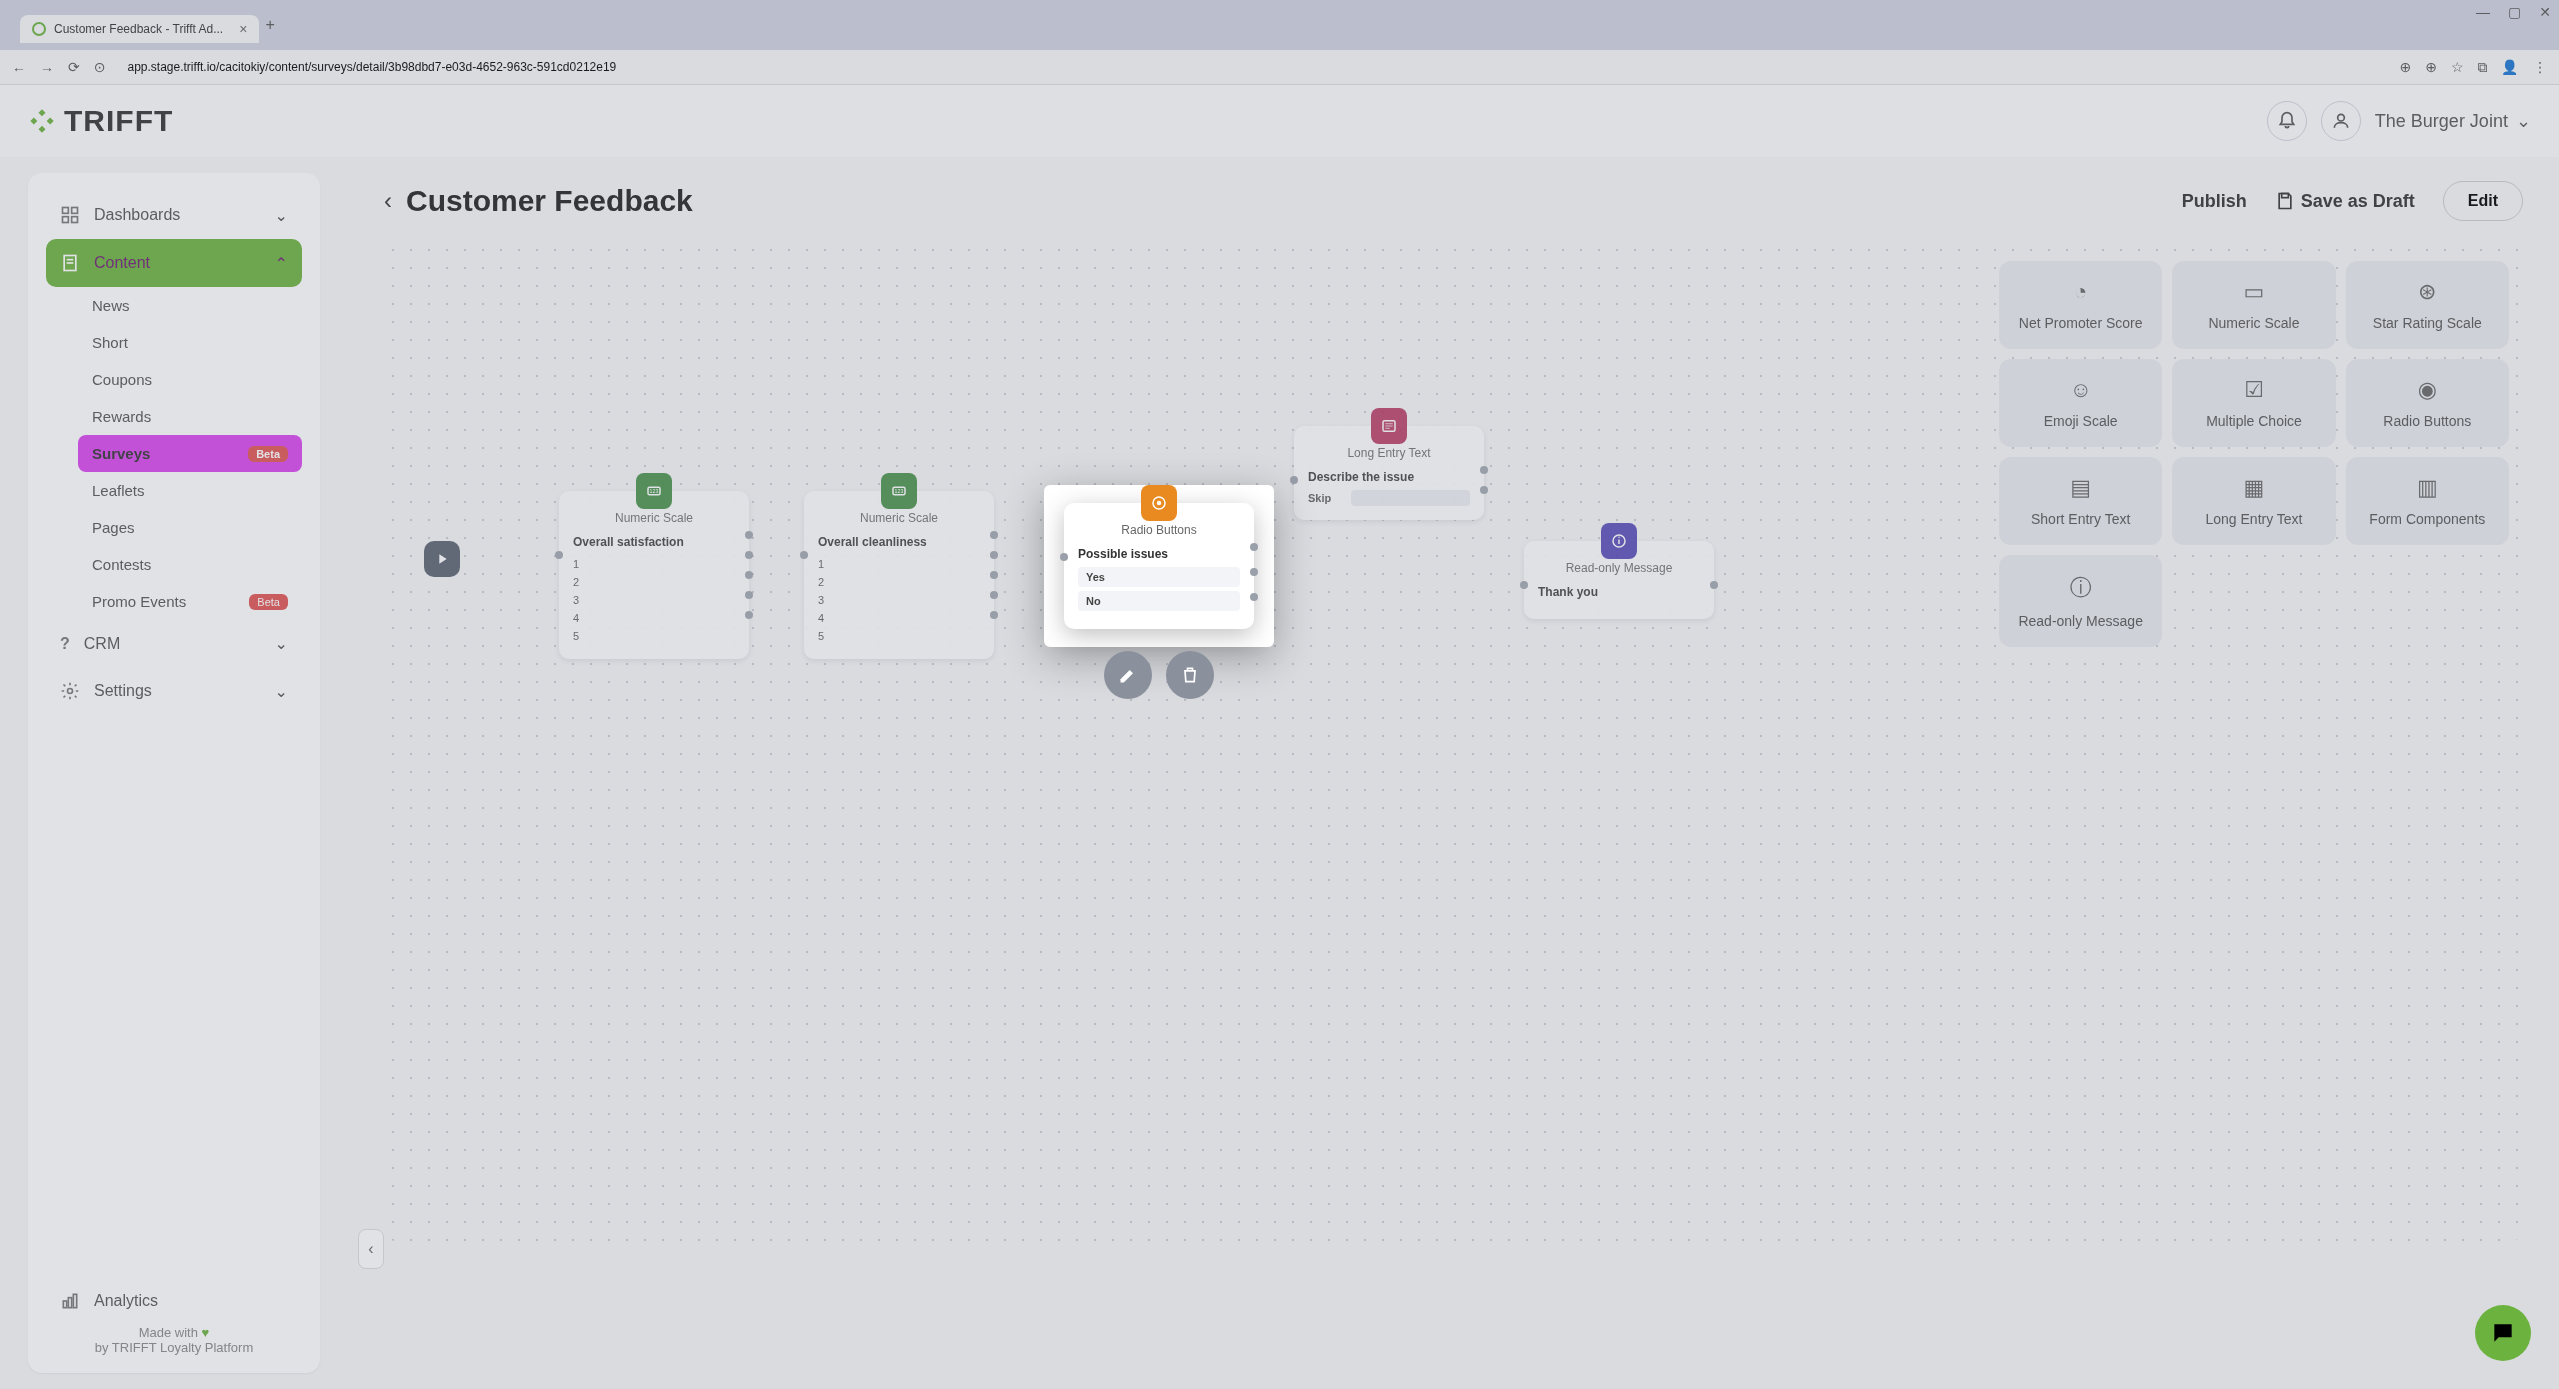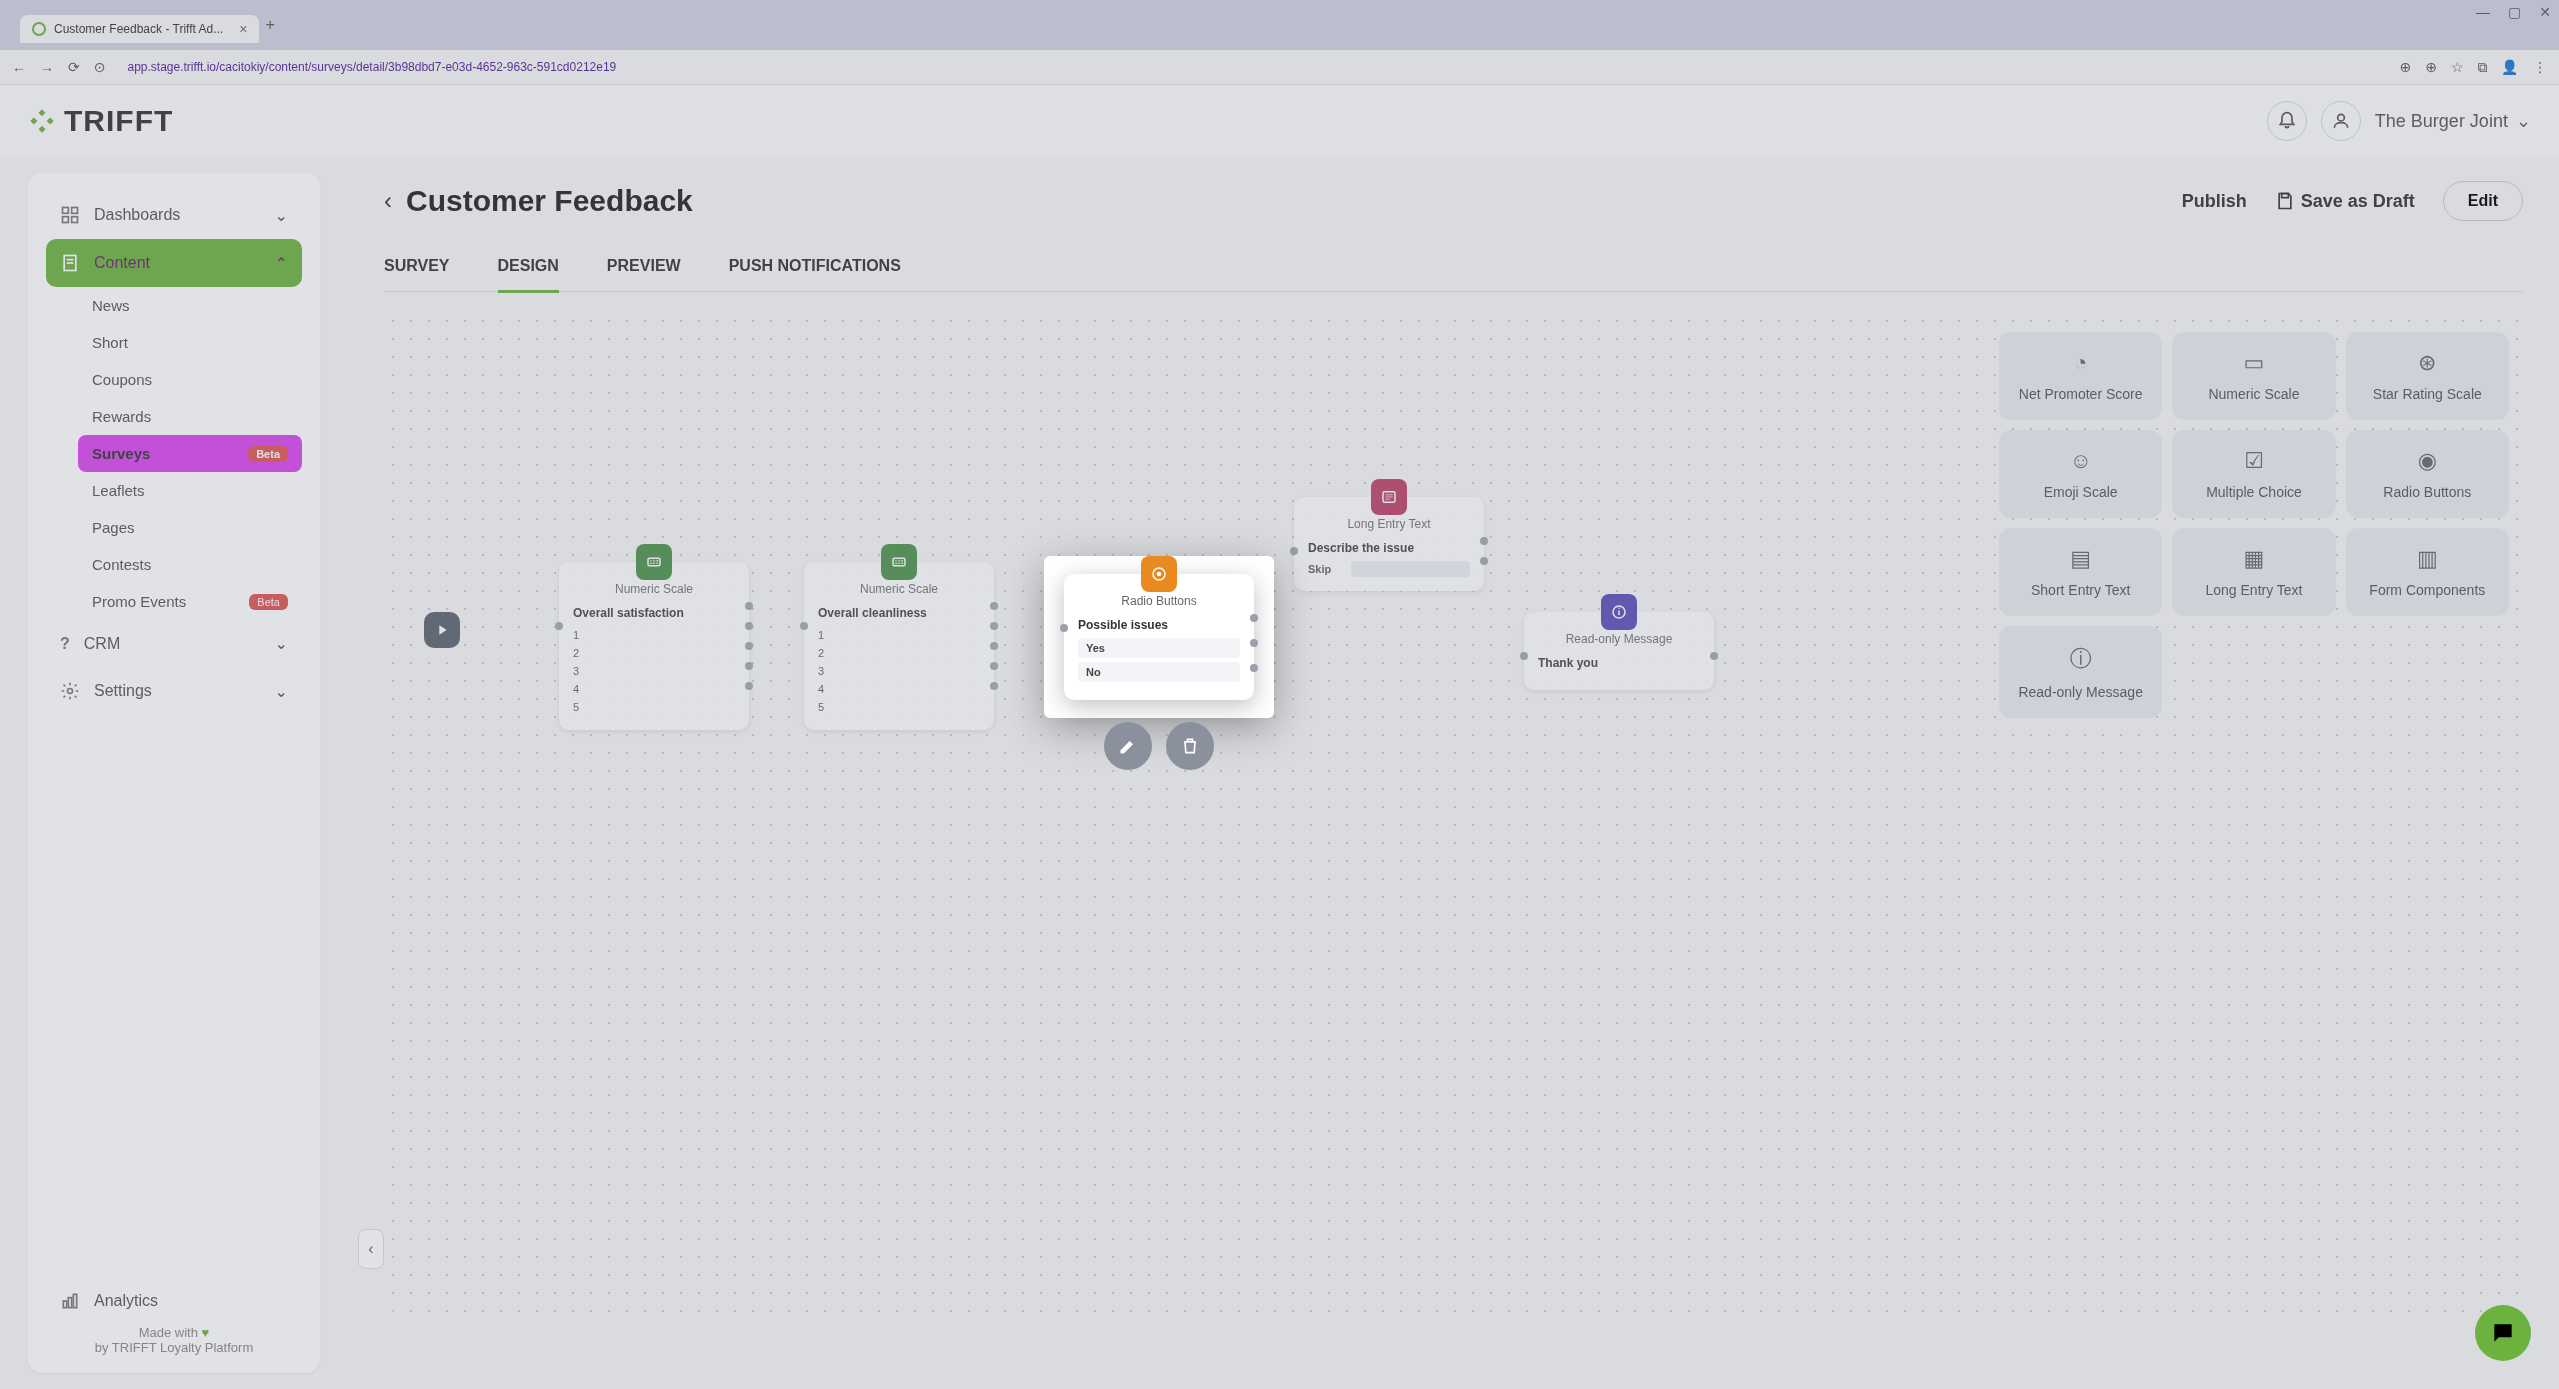--- a/index.html
+++ b/index.html
@@ -7,21 +7,21 @@
 
 
 .browser-chrome { height: 50px; background: #cfd3e0; display: flex; align-items: center; padding: 0 8px; }
 .tab { background: #f5f6f8; border-radius: 8px 8px 0 0; padding: 6px 12px; display: flex; align-items: center; gap: 8px; font-size: 12px; color: #333; margin-top: 8px; }
 .tab-icon { width: 14px; height: 14px; border: 2px solid #6bb23f; border-radius: 50%; }
 .tab-close { color: #666; font-size: 14px; cursor: pointer; margin-left: 8px; }
 .new-tab { color: #555; font-size: 16px; margin-left: 6px; }
 
 .browser-toolbar { height: 35px; background: #f5f6f8; display: flex; align-items: center; padding: 0 12px; gap: 14px; border-bottom: 1px solid #ddd; }
 .browser-toolbar .nav-btn { color: #555; font-size: 14px; }
-.url-bar { flex: 1; font-size: 12px; color: #4c1d95; padding: 0 8px; }
+.url-bar { flex: 1; font-size: 12px; color: #000000; padding: 0 8px; }
 .browser-actions { display: flex; gap: 14px; color: #555; font-size: 14px; }
 
 
 .app-header { height: 72px; background: #fafbfc; display: flex; align-items: center; padding: 0 28px; justify-content: space-between; }
 .logo { display: flex; align-items: center; gap: 8px; font-size: 30px; font-weight: 900; color: #333; letter-spacing: 1px; }
 .logo-icon { width: 28px; height: 28px; }
 .header-right { display: flex; align-items: center; gap: 14px; }
 .icon-btn { width: 40px; height: 40px; border: 1px solid #d0d4dc; border-radius: 50%; display: flex; align-items: center; justify-content: center; color: #555; }
 .org-name { font-size: 18px; color: #555; display:flex; align-items:center; gap:8px;}
 
@@ -252,26 +252,20 @@
           <svg width="20" height="20" viewBox="0 0 24 24">
               <path d="M5 3h11l3 3v15H5z" fill="none" stroke="#333" stroke-width="2"></path>
               <rect x="8" y="3" width="8" height="5" fill="none" stroke="#333" stroke-width="2"></rect>
             </svg>
           <span>Save as Draft</span>
         </span>
         <span class="edit-btn">Edit</span>
       </div>
     </div>
 
-    <div class="tabs">
-      <div class="tab-item">SURVEY</div>
-      <div class="tab-item active">DESIGN</div>
-      <div class="tab-item">PREVIEW</div>
-      <div class="tab-item">PUSH NOTIFICATIONS</div>
-    </div>
 
     <div class="canvas">
 
       <div class="start-btn" style="left:40px; top:300px;">
         <svg width="16" height="16" viewBox="0 0 24 24">
             <path d="M8 5v14l11-7z" fill="#fff"></path>
           </svg>
       </div>
 
       <div class="node dim" style="left:175px; top:250px; width:190px;">

